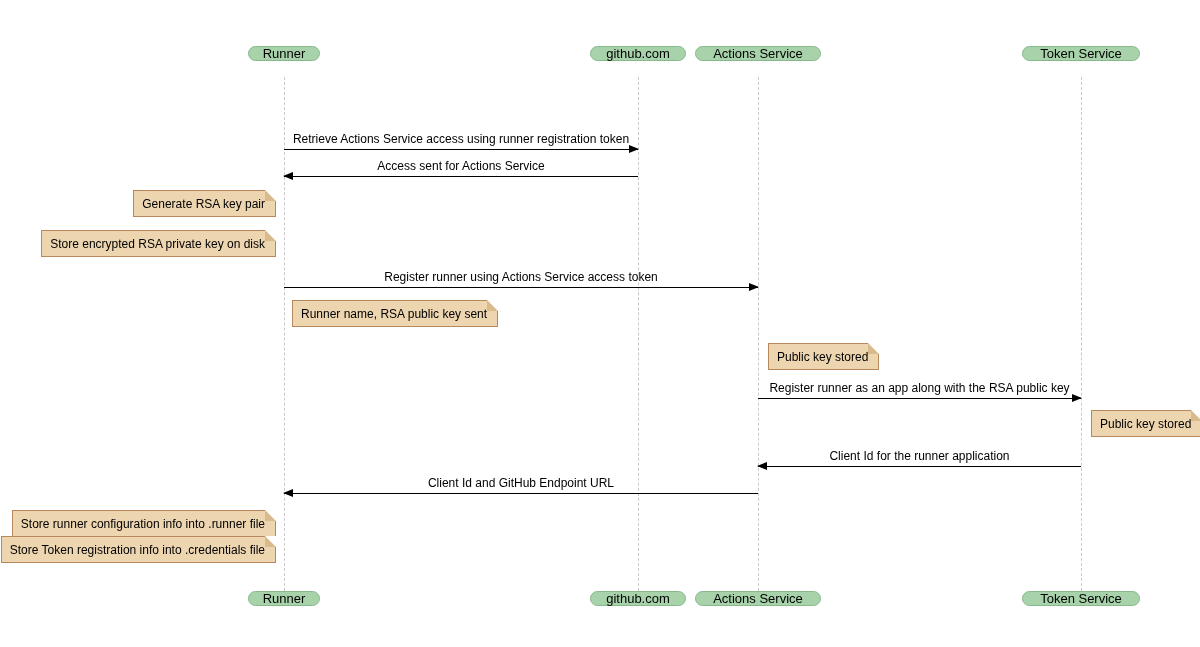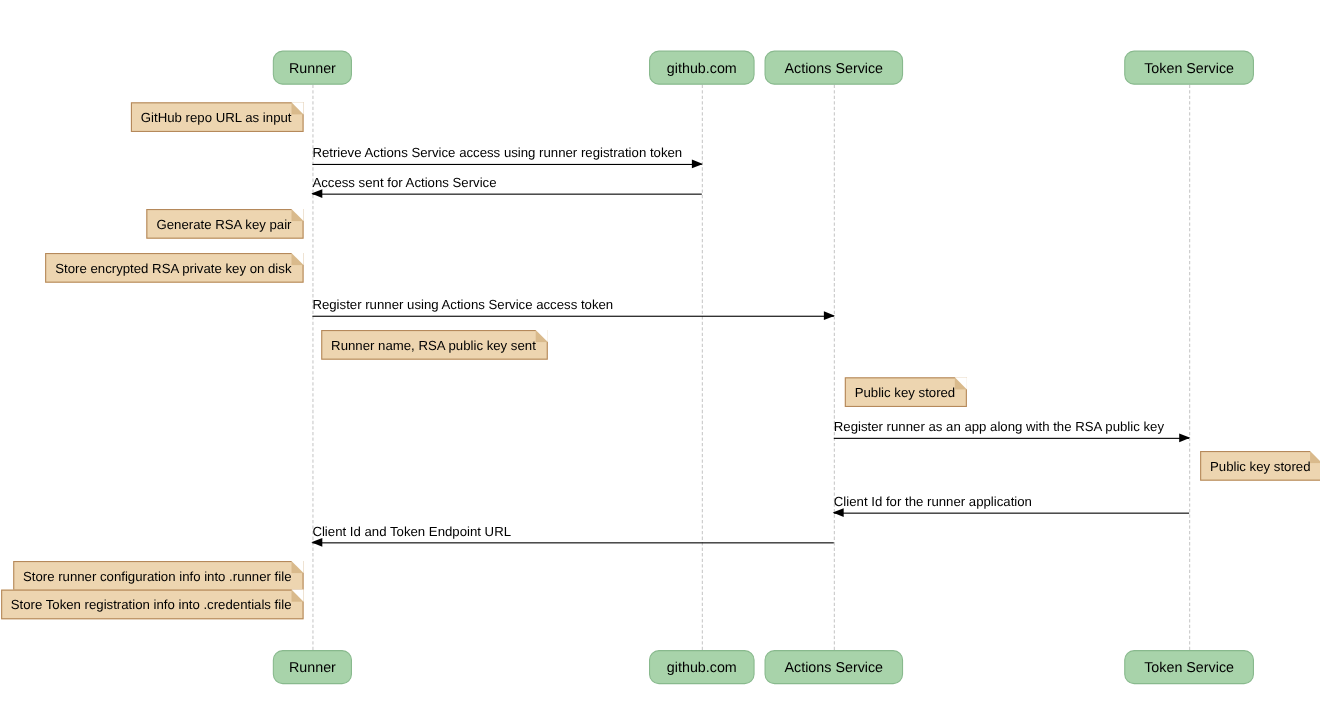--- a/index.html
+++ b/index.html
@@ -18,29 +18,29 @@
   }
   .title{
     position:absolute;top:10px;left:0;width:100%;text-align:center;
     font-size:14px;font-weight:bold;
   }
   .lifeline{
     position:absolute;top:77px;height:514px;width:0;
     border-left:1px dashed var(--lifeline);
   }
   .participant{
-    position:absolute;height:31px;box-sizing:border-box;
+    position:absolute;height:15px;box-sizing:border-box;
     background:var(--participant_fill);border:1px solid var(--participant_border);
     border-radius:9px;display:flex;align-items:center;justify-content:center;
     font-size:13px;white-space:nowrap;
   }
   .message{position:absolute;height:0;}
   .msg-line{position:absolute;left:0;right:0;top:0;height:1px;background:var(--arrow);}
   .msg-label{
-    position:absolute;left:0;right:0;bottom:3px;text-align:left;
+    position:absolute;left:0;right:0;bottom:3px;text-align:center;
     font-size:12px;white-space:nowrap;
   }
   .arrowhead{position:absolute;top:-4px;width:0;height:0;
     border-top:4.5px solid transparent;border-bottom:4.5px solid transparent;}
   .arrowhead.right{right:-1px;border-left:10px solid var(--arrow);}
   .arrowhead.left{left:-1px;border-right:10px solid var(--arrow);}
   .note{
     position:absolute;box-sizing:border-box;
     background:var(--note_fill);border:1px solid var(--note_border);
     padding:6px 10px 5px 8px;font-size:12px;white-space:nowrap;line-height:1.2;
@@ -91,26 +91,25 @@
     <div class="arrowhead right"></div>
   </div>
 
   <div class="message" style="left:758px;top:466px;width:323px;">
     <div class="msg-label">Client Id for the runner application</div>
     <div class="msg-line"></div>
     <div class="arrowhead left"></div>
   </div>
 
   <div class="message" style="left:284px;top:493px;width:474px;">
-    <div class="msg-label">Client Id and Token Endpoint URL</div>
+    <div class="msg-label">Client Id and GitHub Endpoint URL</div>
     <div class="msg-line"></div>
     <div class="arrowhead left"></div>
   </div>
 
-  <div class="note" style="right:924px;top:93px;">GitHub repo URL as input</div>
   <div class="note" style="right:924px;top:190px;">Generate RSA key pair</div>
   <div class="note" style="right:924px;top:230px;">Store encrypted RSA private key on disk</div>
   <div class="note" style="left:292px;top:300px;">Runner name, RSA public key sent</div>
   <div class="note" style="left:768px;top:343px;">Public key stored</div>
   <div class="note" style="left:1091px;top:410px;">Public key stored</div>
   <div class="note" style="right:924px;top:510px;">Store runner configuration info into .runner file</div>
   <div class="note" style="right:924px;top:536px;">Store Token registration info into .credentials file</div>
 
   <div class="participant" style="left:248px;top:591px;width:72px;">Runner</div>
   <div class="participant" style="left:590px;top:591px;width:96px;">github.com</div>

